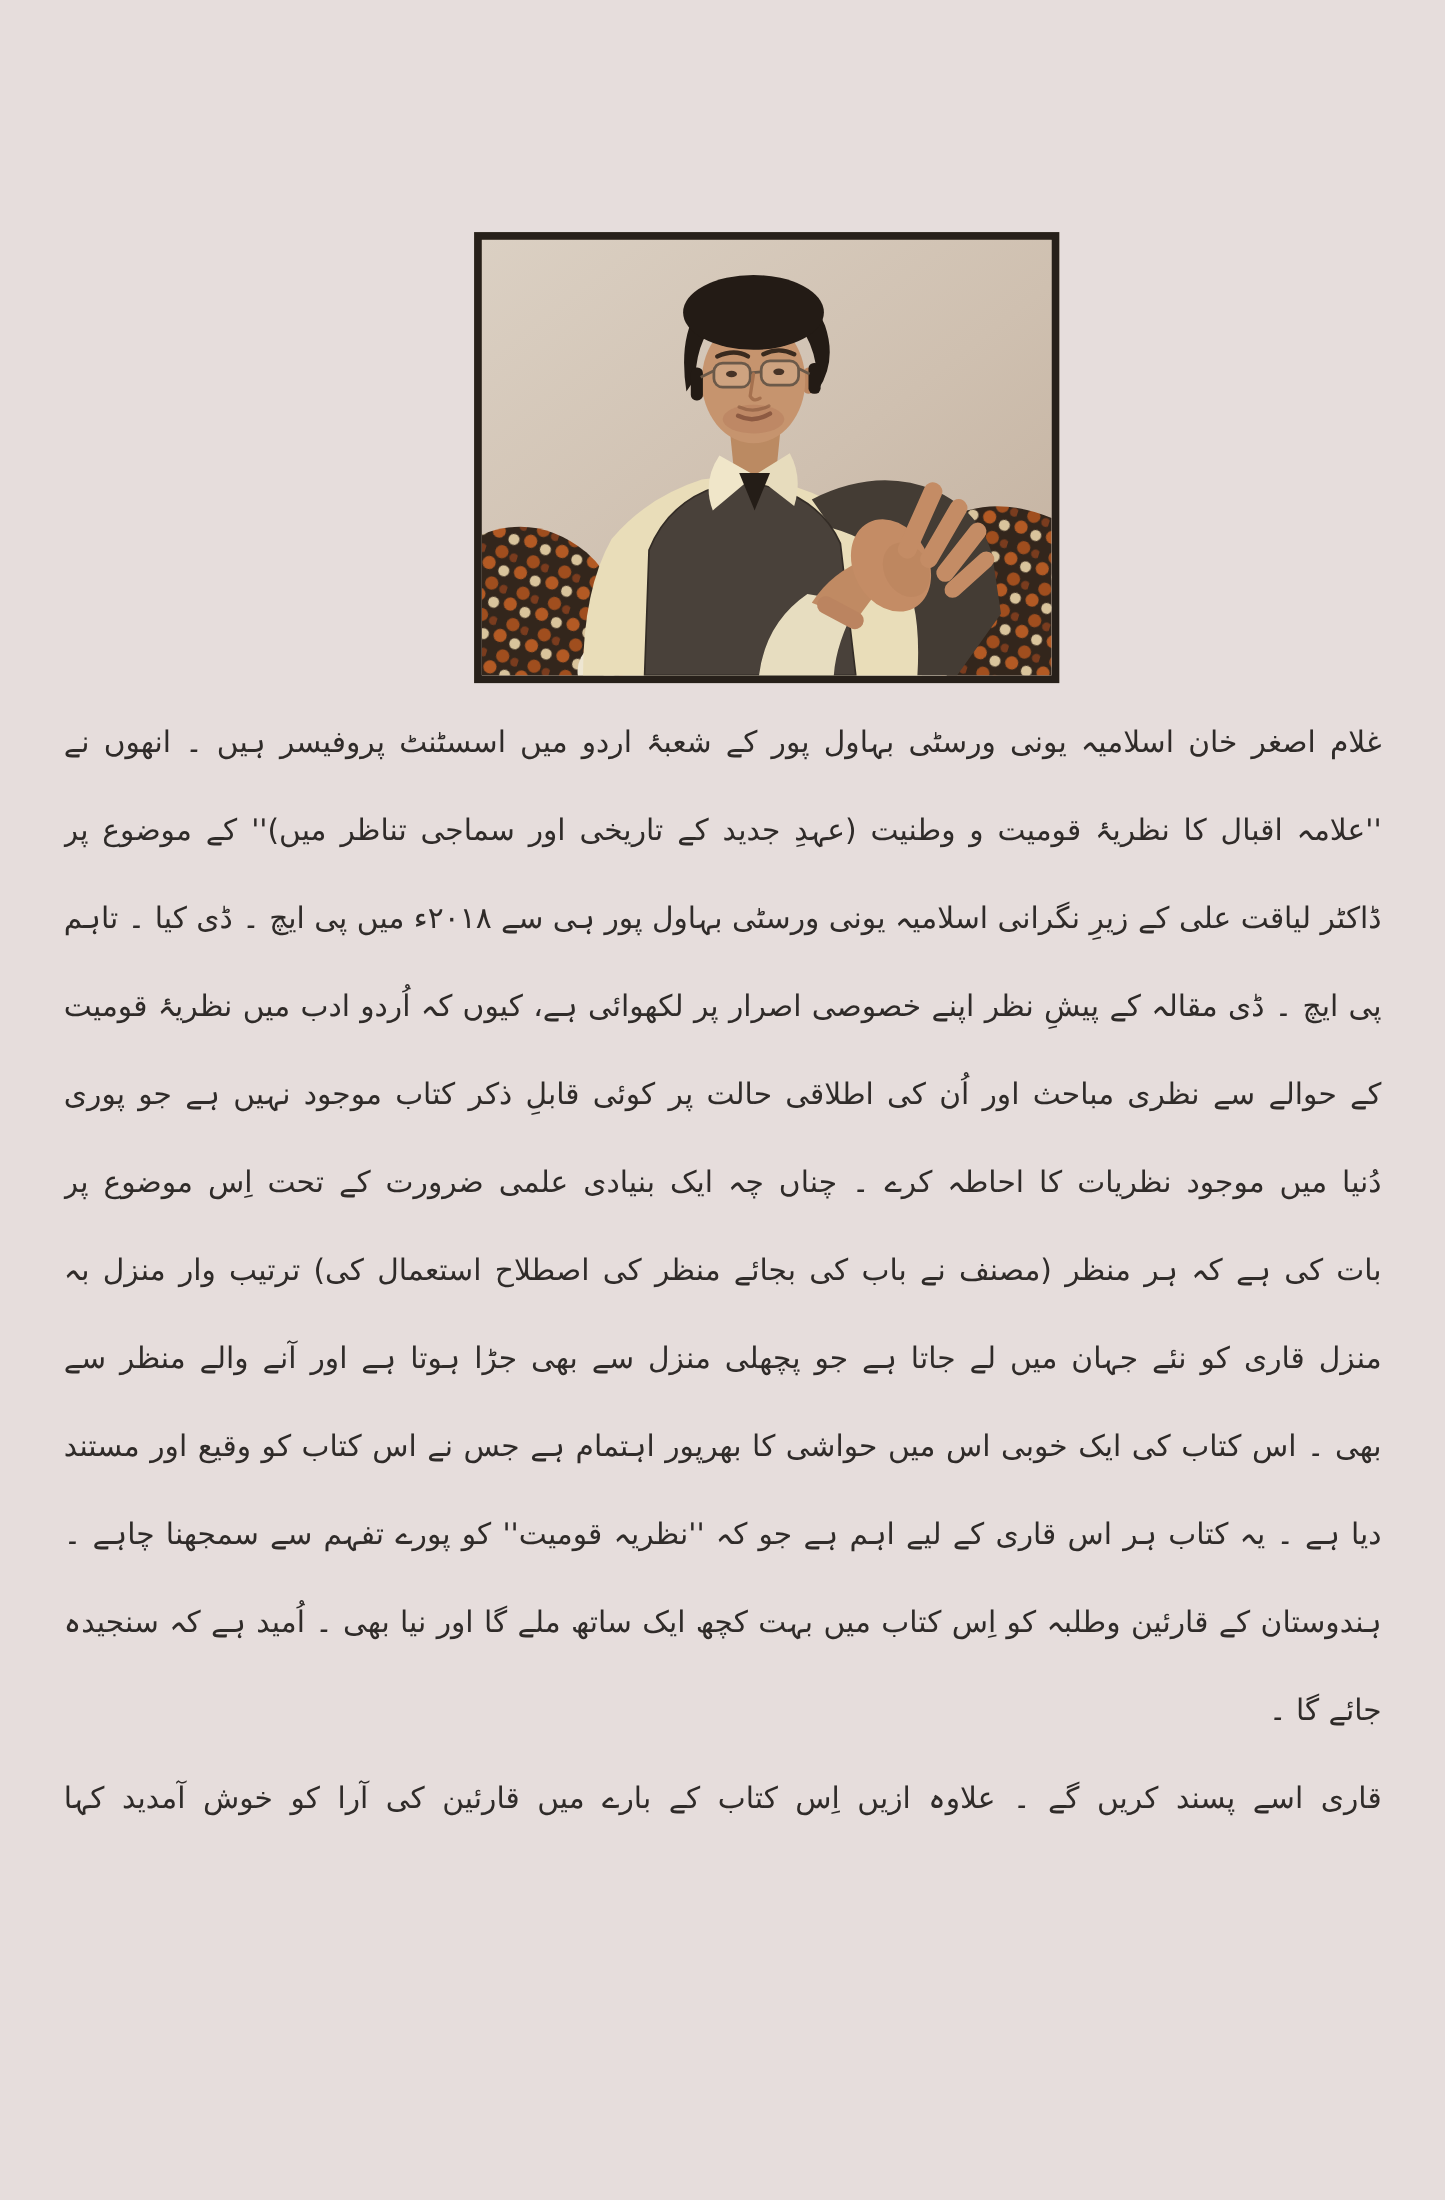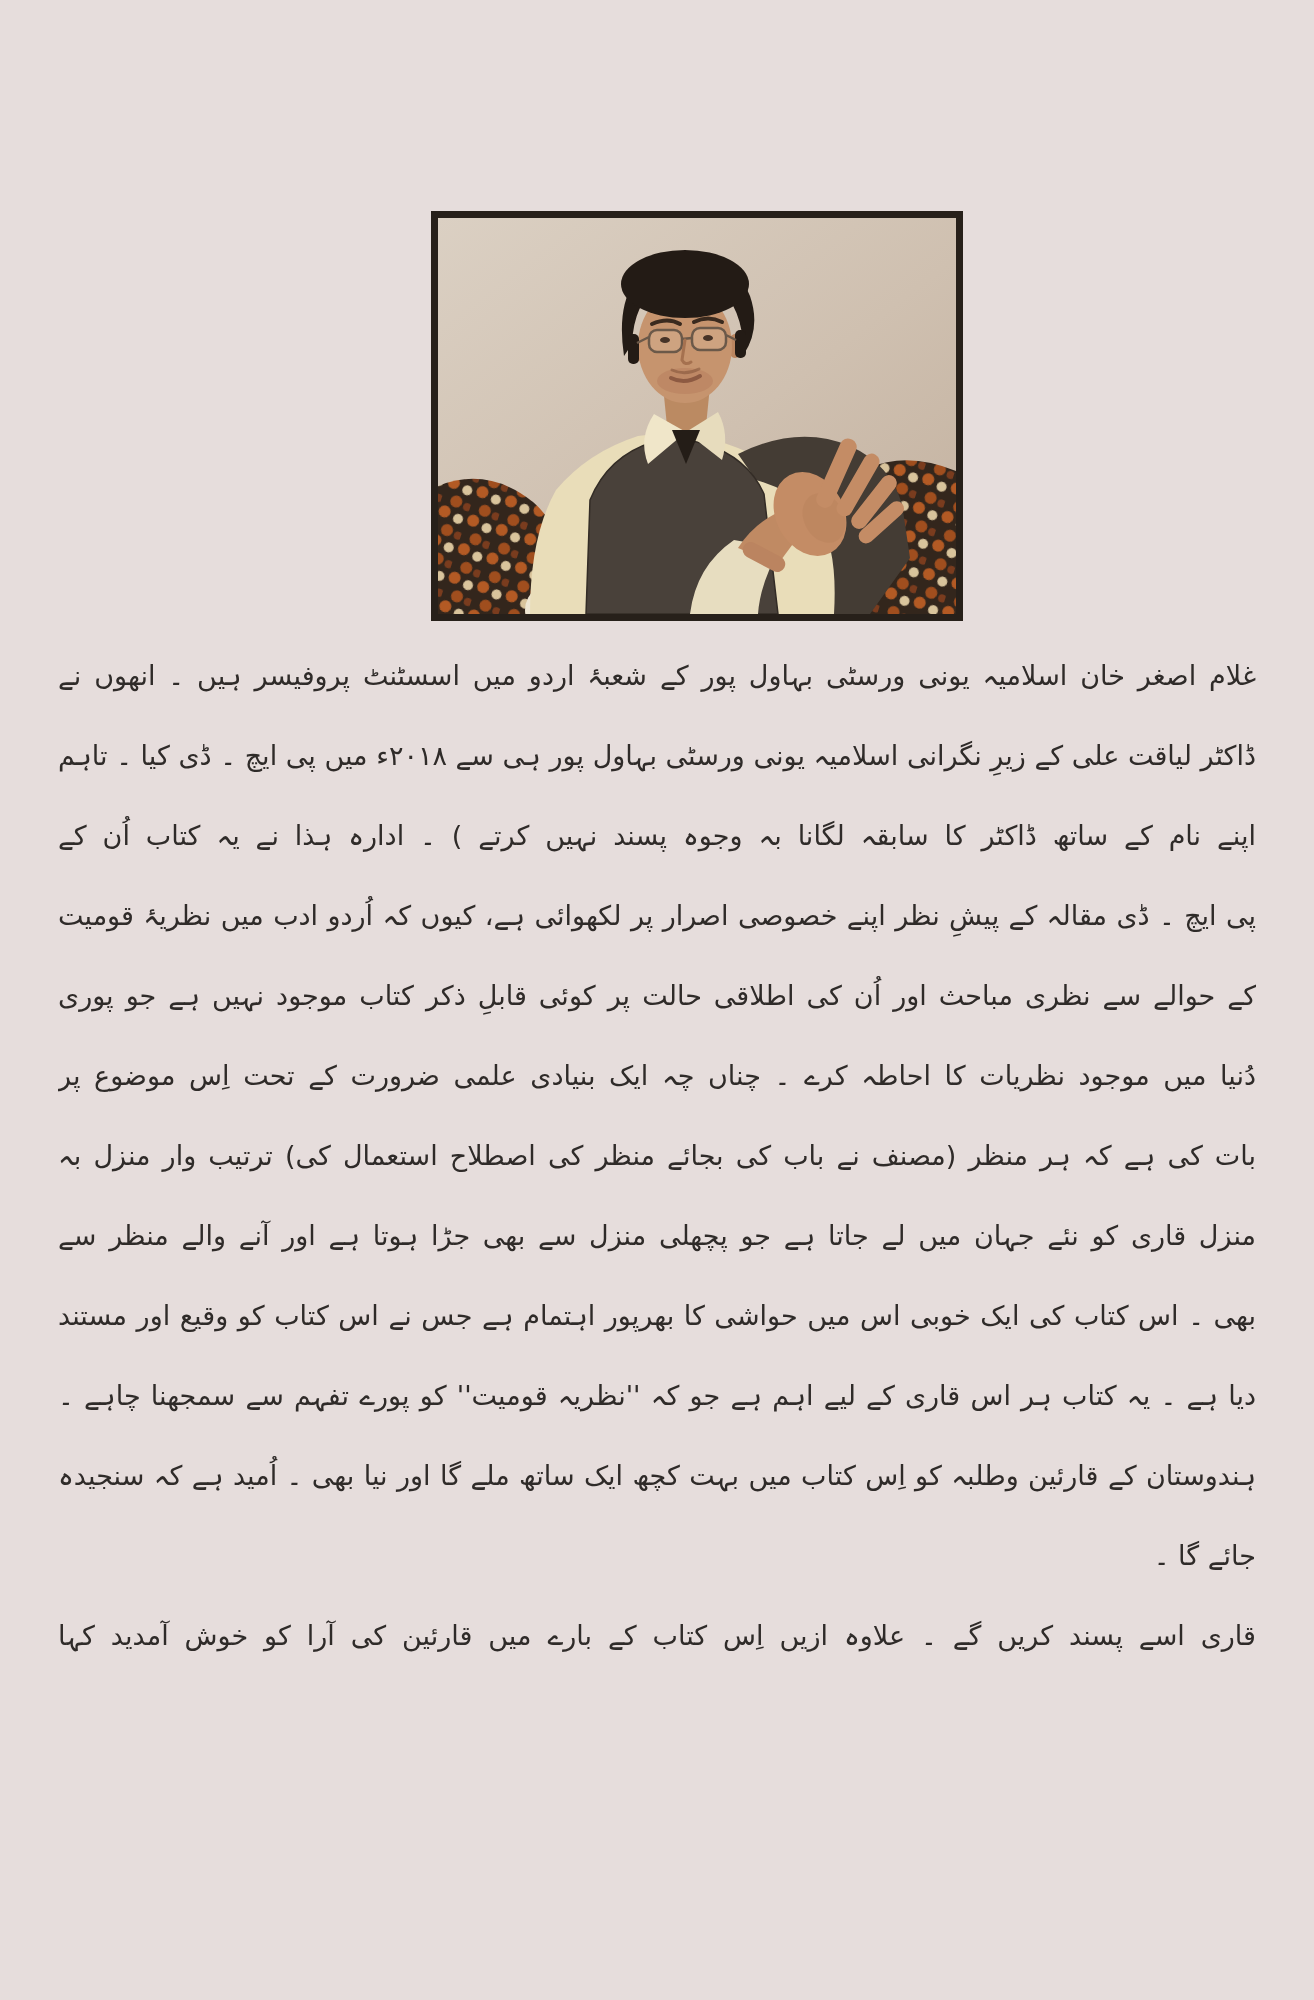--- a/index.html
+++ b/index.html
@@ -109,22 +109,22 @@
       <rect x="390" y="218" width="17" height="74" rx="8" transform="rotate(24 398 255)" fill="#c48c65"></rect>
       <rect x="412" y="232" width="16" height="70" rx="8" transform="rotate(30 420 267)" fill="#c48c65"></rect>
       <rect x="428" y="252" width="16" height="64" rx="8" transform="rotate(38 436 284)" fill="#c48c65"></rect>
       <rect x="436" y="276" width="15" height="56" rx="8" transform="rotate(48 443 304)" fill="#c48c65"></rect>
       <rect x="318" y="316" width="16" height="46" rx="8" transform="rotate(118 326 339)" fill="#bb8460"></rect>
     </svg>
   </figure>
 
   <div class="article" dir="rtl">
     <div class="line">غلام اصغر خان اسلامیہ یونی ورسٹی بہاول پور کے شعبۂ اردو میں اسسٹنٹ پروفیسر ہیں ۔ انھوں نے</div>
+    <div class="line">''علامہ اقبال کا نظریۂ قومیت و وطنیت (عہدِ جدید کے تاریخی اور سماجی تناظر میں)'' کے موضوع پر</div>
     <div class="line">ڈاکٹر لیاقت علی کے زیرِ نگرانی اسلامیہ یونی ورسٹی بہاول پور ہی سے ۲۰۱۸ء میں پی ایچ ۔ ڈی کیا ۔ تاہم</div>
-    <div class="line">اپنے نام کے ساتھ ڈاکٹر کا سابقہ لگانا بہ وجوہ پسند نہیں کرتے ) ۔ ادارہ ہذا نے یہ کتاب اُن کے</div>
     <div class="line">پی ایچ ۔ ڈی مقالہ کے پیشِ نظر اپنے خصوصی اصرار پر لکھوائی ہے، کیوں کہ اُردو ادب میں نظریۂ قومیت</div>
     <div class="line">کے حوالے سے نظری مباحث اور اُن کی اطلاقی حالت پر کوئی قابلِ ذکر کتاب موجود نہیں ہے جو پوری</div>
     <div class="line">دُنیا میں موجود نظریات کا احاطہ کرے ۔ چناں چہ ایک بنیادی علمی ضرورت کے تحت اِس موضوع پر</div>
     <div class="line">بات کی ہے کہ ہر منظر (مصنف نے باب کی بجائے منظر کی اصطلاح استعمال کی) ترتیب وار منزل بہ</div>
     <div class="line">منزل قاری کو نئے جہان میں لے جاتا ہے جو پچھلی منزل سے بھی جڑا ہوتا ہے اور آنے والے منظر سے</div>
     <div class="line">بھی ۔ اس کتاب کی ایک خوبی اس میں حواشی کا بھرپور اہتمام ہے جس نے اس کتاب کو وقیع اور مستند بنا</div>
     <div class="line">دیا ہے ۔ یہ کتاب ہر اس قاری کے لیے اہم ہے جو کہ ''نظریہ قومیت'' کو پورے تفہم سے سمجھنا چاہے ۔</div>
     <div class="line">ہندوستان کے قارئین وطلبہ کو اِس کتاب میں بہت کچھ ایک ساتھ ملے گا اور نیا بھی ۔ اُمید ہے کہ سنجیدہ</div>
     <div class="line last">جائے گا ۔</div>
     <div class="line">قاری اسے پسند کریں گے ۔ علاوہ ازیں اِس کتاب کے بارے میں قارئین کی آرا کو خوش آمدید کہا</div>

